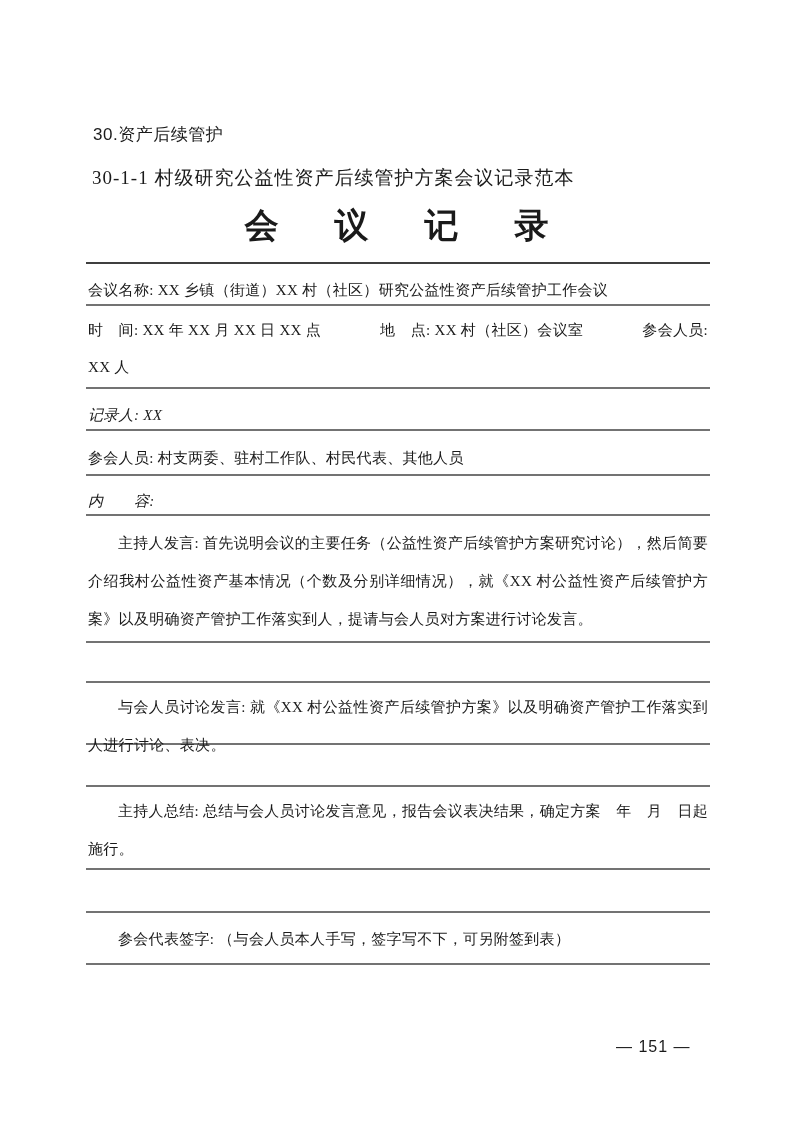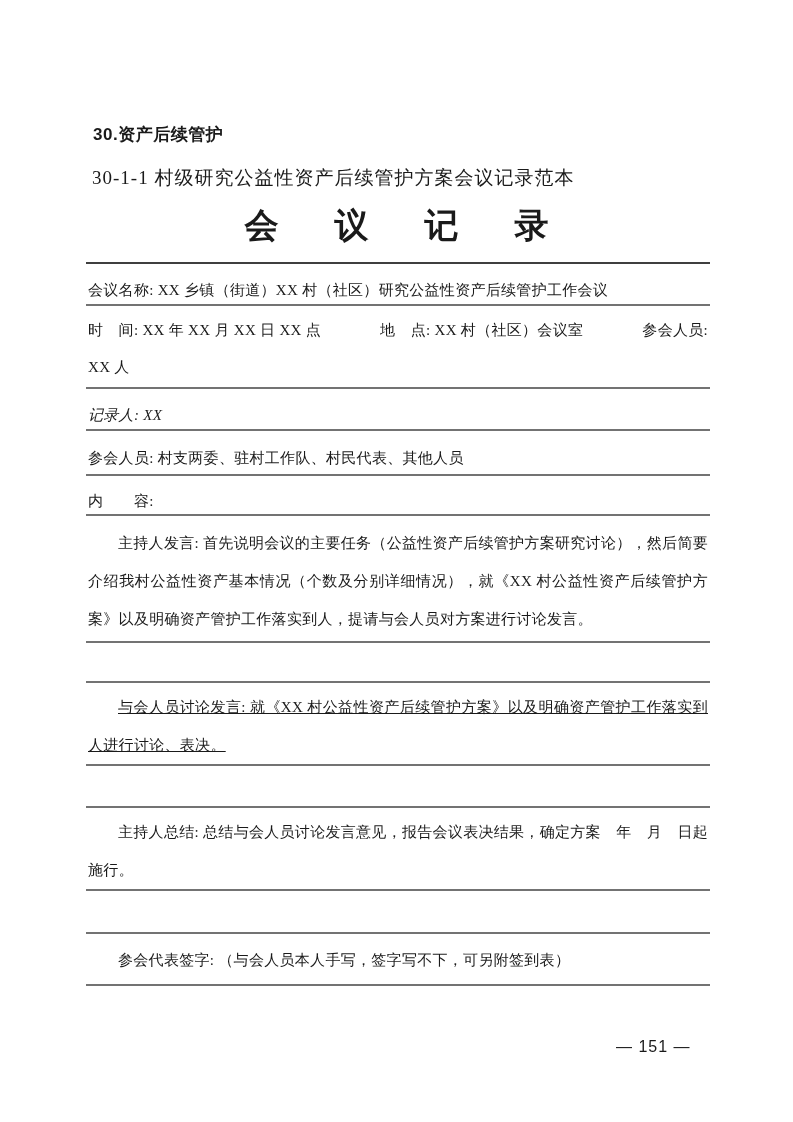--- a/index.html
+++ b/index.html
@@ -14,21 +14,21 @@
     background: #ffffff;
     color: #1a1a1a;
     font-family: "Liberation Serif", "DejaVu Serif", serif;
     overflow: hidden;
   }
   .section-heading {
     position: absolute;
     left: 93px;
     top: 123px;
     font-size: 17px;
-    font-weight: bold;
+    font-weight: normal;
     font-family: "Liberation Sans", "DejaVu Sans", sans-serif;
     letter-spacing: 0.5px;
   }
   .subsection-heading {
     position: absolute;
     left: 92px;
     top: 165px;
     font-size: 19px;
     letter-spacing: 1px;
   }
@@ -57,29 +57,29 @@
     box-sizing: border-box;
     border-bottom: 2px solid #737373;
     padding: 6px 2px;
   }
   .r-name   { height: 42px; line-height: 40px; white-space: nowrap; }
   .r-time   { height: 83px; padding-top: 6px; line-height: 37px; }
   .r-time-line1 { display: flex; justify-content: space-between; }
   .r-host   { height: 42px; line-height: 40px; display: flex; justify-content: space-between; }
   .recorder-cell { margin-right: 22px; font-style: italic; }
   .r-participants { height: 45px; line-height: 43px; }
-  .r-content { height: 40px; line-height: 38px; }
+  .r-content { height: 40px; line-height: 38px; font-style: italic; }
   .para {
     line-height: 38px;
     text-align: justify;
     text-indent: 30px;
   }
   .r-speech     { height: 127px; padding-top: 8px; }
   .r-empty-1    { height: 40px; }
-  .r-discussion { height: 83px; padding-top: 5px; text-decoration: underline; }
+  .r-discussion { height: 62px; padding-top: 5px; }
   .r-empty-2    { height: 42px; }
   .r-summary    { height: 83px; padding-top: 5px; }
   .r-empty-3    { height: 43px; }
   .r-signature  { height: 52px; line-height: 40px; text-indent: 30px; }
   .page-number {
     position: absolute;
     top: 1038px;
     left: 616px;
     width: 110px;
     font-family: "Liberation Sans", "DejaVu Sans", sans-serif;

